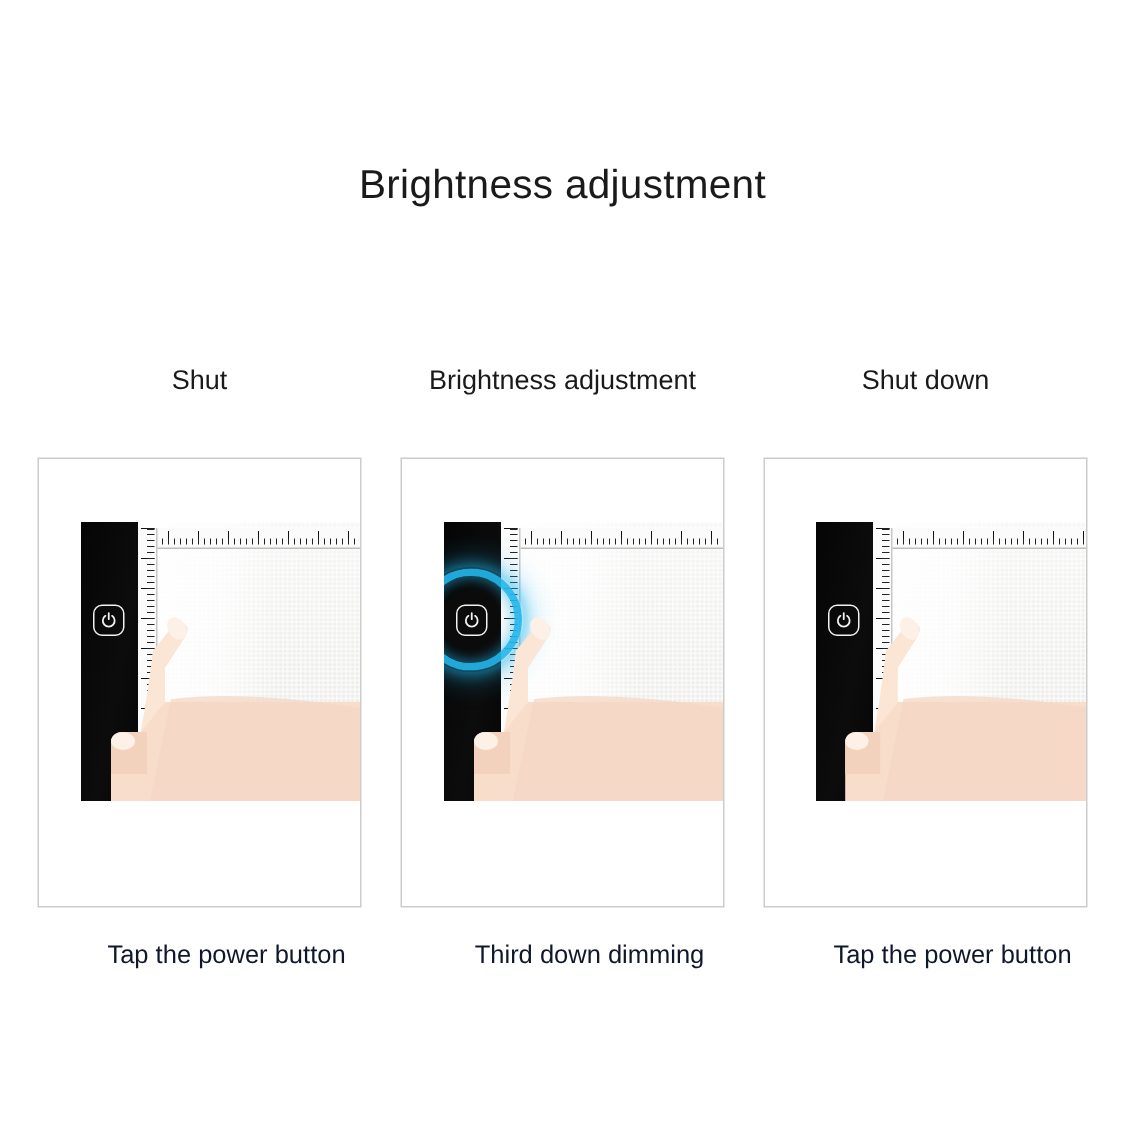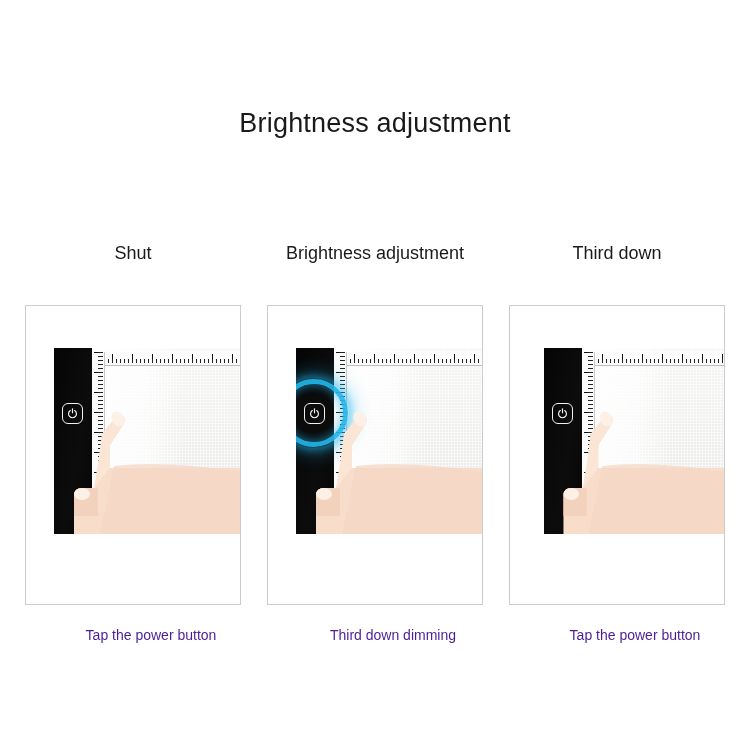--- a/index.html
+++ b/index.html
@@ -212,22 +212,22 @@
     position: absolute;
     left: 0; top: 0; right: 0; bottom: 0;
     z-index: 5;
     pointer-events: none;
   }
   .hand svg { display: block; width: 100%; height: 100%; }
 
   
   .caption {
     margin-top: 22px;
-    font-size: 14px;
-    color: #4c1d95;
+    font-size: 17px;
+    color: #0f172a;
     white-space: nowrap;
     margin-left: 36px;
   }
 </style>
 </head>
 <body>
 
 <div class="page-title">Brightness adjustment</div>
 
 <div class="columns">
@@ -310,21 +310,21 @@
           </svg>
         </div>
 
       </div>
     </div>
 
     <div class="caption">Third down dimming</div>
   </div>
 
   <div class="column">
-    <div class="col-heading">Third down</div>
+    <div class="col-heading">Shut down</div>
 
     <div class="card">
       <div class="photo shift-right">
 
         <div class="pad">
           <div class="pad-sheen"></div>
         </div>
         <div class="ruler-h"></div>
         <div class="ruler-v"></div>
         <div class="bezel"></div>

